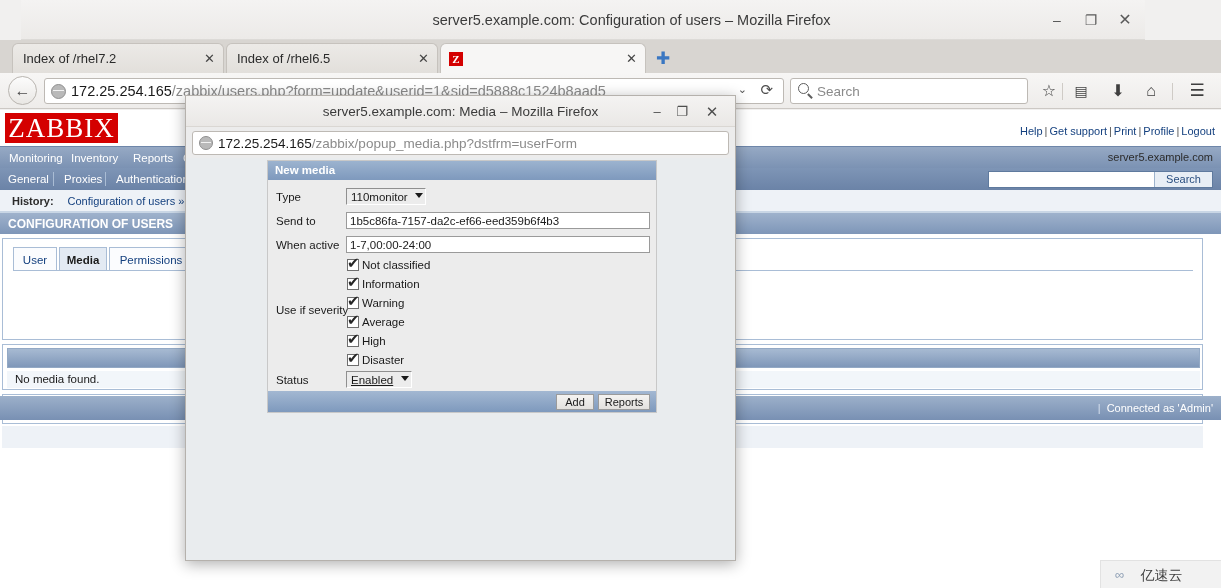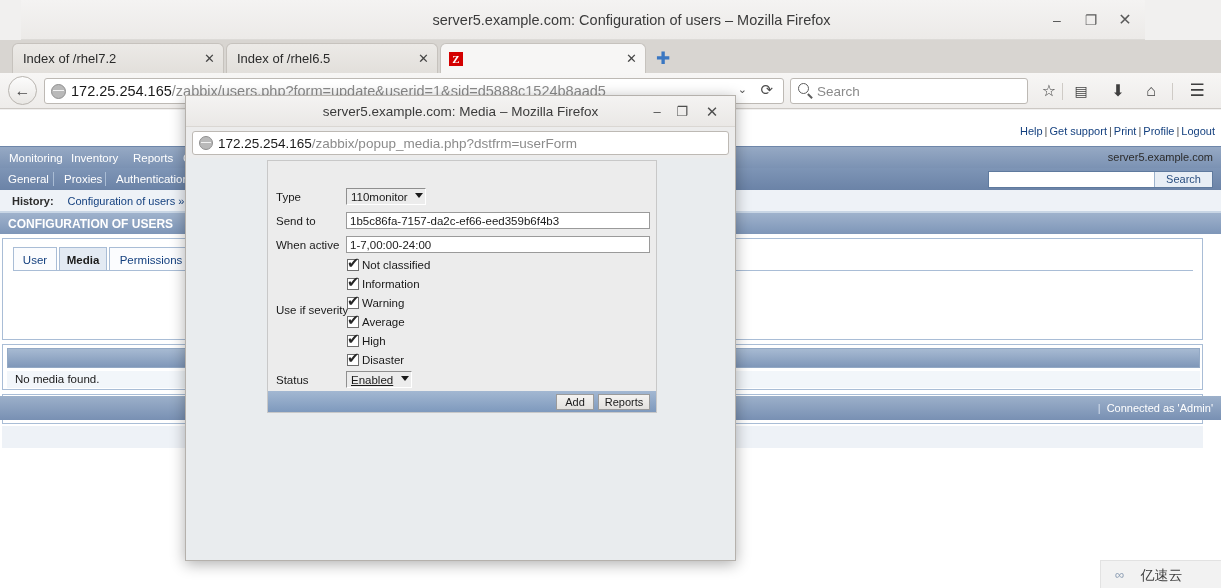--- a/index.html
+++ b/index.html
@@ -442,20 +442,21 @@
     <div class="tb-sep" style="left:1062px;"></div>
     <div class="tb-icon" id="ic-library">▤</div>
     <div class="tb-icon" id="ic-download">⬇</div>
     <div class="tb-icon" id="ic-home">⌂</div>
     <div class="tb-sep" style="left:1172px;"></div>
     <div class="tb-icon" id="ic-menu">☰</div>
   </div>
 
   <div id="zabbix-page">
 
+    <div id="zbx-logo">ZABBIX</div>
 
     <div id="zbx-userlinks">
       <span>Help</span><span class="sep">|</span><span>Get support</span><span class="sep">|</span><span>Print</span><span class="sep">|</span><span>Profile</span><span class="sep">|</span><span>Logout</span>
     </div>
 
     <div id="zbx-menu">
       <div class="zbx-menu-item" style="left:0px;">Monitoring</div>
       <div class="zbx-menu-item" style="left:62px;">Inventory</div>
       <div class="zbx-menu-item" style="left:124px;">Reports</div>
       <div class="zbx-menu-item" style="left:174px;">Configuration</div>
@@ -513,20 +514,21 @@
     </div>
 
     <div id="popup-urlbar">
       <div id="popup-url-globe"></div>
       <div id="popup-url-text"><span class="host">172.25.254.165</span><span>/zabbix/popup_media.php?dstfrm=userForm</span></div>
     </div>
 
     <div id="popup-content">
 
       <div id="media-form">
+        <div id="media-form-header">New media</div>
 
         <div class="mf-row" style="top:27px;">
           <div class="mf-label">Type</div>
           <div class="mf-select" style="left:78px; top:0; width:80px;">
             <span>110monitor</span>
             <span class="arrow"></span>
           </div>
         </div>
 
         <div class="mf-row" style="top:51px;">

